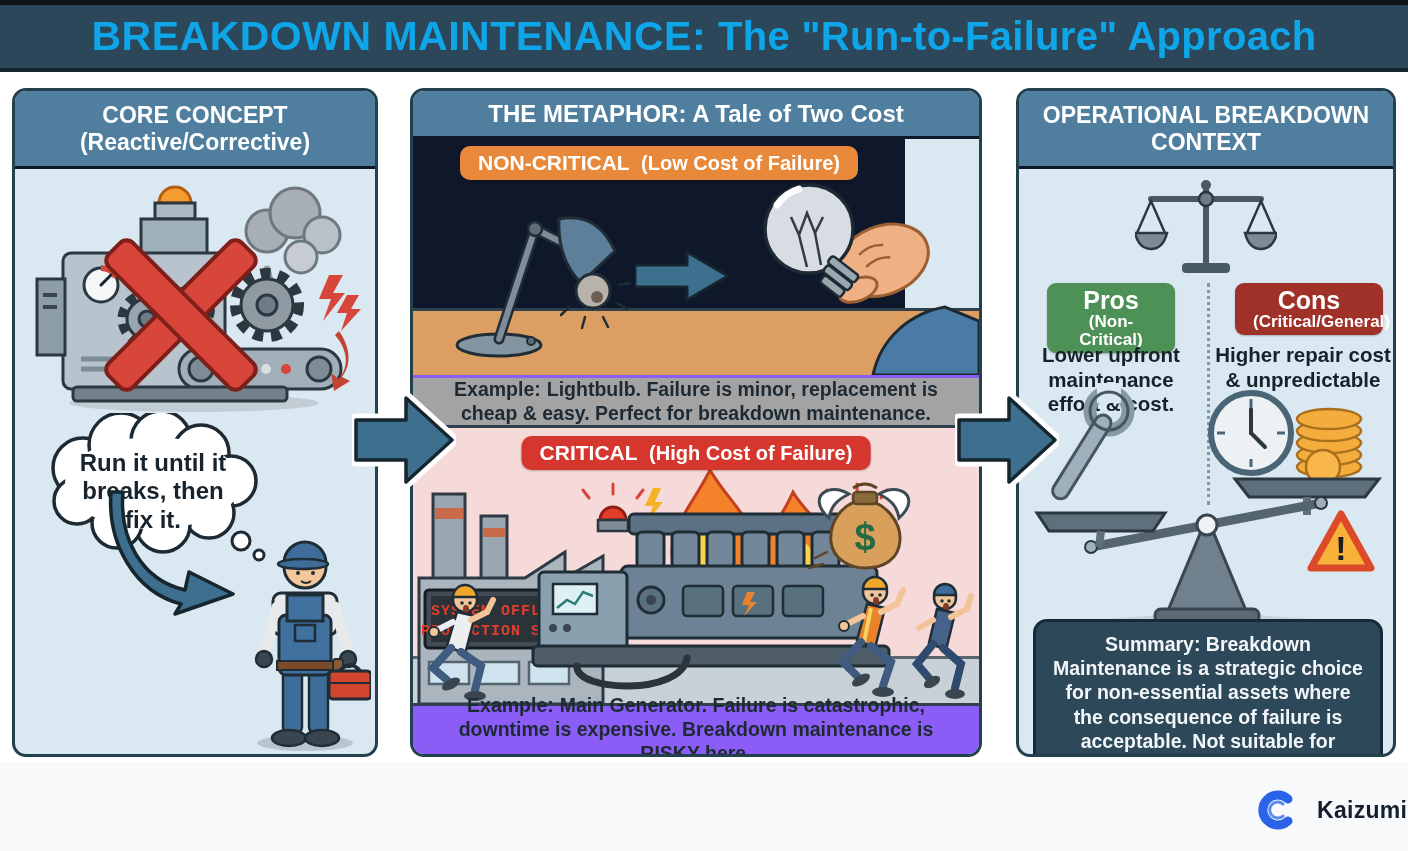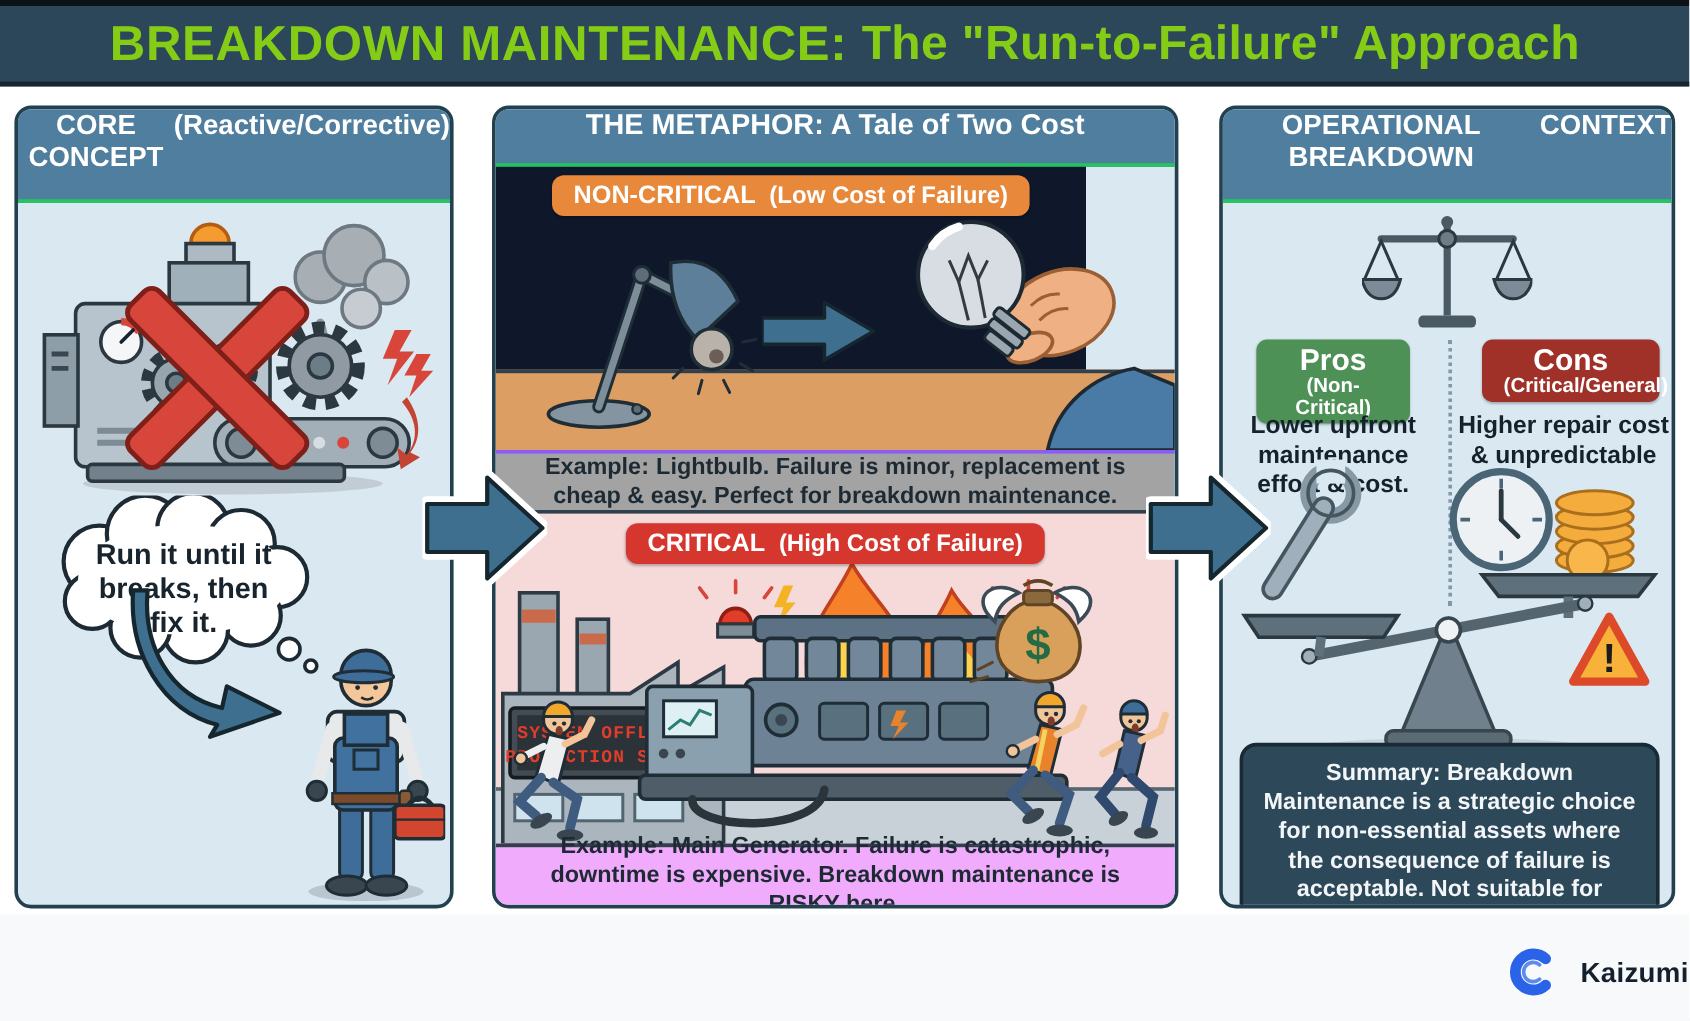--- a/index.html
+++ b/index.html
@@ -3,27 +3,27 @@
 <meta charset="utf-8">
 <style>
   html,body{margin:0;padding:0;background:#ffffff;}
   *{box-sizing:border-box;}
   body{font-family:"Liberation Sans", sans-serif;}
   #stage{position:relative;width:1408px;height:851px;background:#ffffff;overflow:hidden;}
   .abs{position:absolute;}
   
   #topbar-black{left:0;top:0;width:1408px;height:5px;background:#0d1216;}
   #titlebar{left:0;top:5px;width:1408px;height:67px;background:#2c4759;border-bottom:4px solid #16242e;
-            display:flex;align-items:center;justify-content:center;color:#84cc16;}
+            display:flex;align-items:center;justify-content:center;color:#0ea5e9;}
   #titlebar .t-bold{font-weight:800;font-size:41px;letter-spacing:.5px;}
   #titlebar .t-rest{font-weight:700;font-size:40px;margin-left:12px;letter-spacing:.3px;}
   
   .panel{border:3px solid #23404f;border-radius:14px;background:#d9e8f1;overflow:hidden;}
-  .panel-header{background:#4f7e9e;border-bottom:3px solid #22c55e;color:#ffffff;text-align:center;
-                display:flex;flex-direction:row;justify-content:center;
+  .panel-header{background:#4f7e9e;border-bottom:3px solid #0f172a;color:#ffffff;text-align:center;
+                display:flex;flex-direction:column;justify-content:center;
                 font-weight:800;line-height:1.15;}
   .badge{border-radius:10px;color:#fff;text-align:center;padding:5px 18px;white-space:nowrap;
          box-shadow:0 1px 2px rgba(0,0,0,.25);}
   .badge .b-bold{font-weight:800;font-size:21px;}
   .badge .b-rest{font-weight:600;font-size:20px;margin-left:7px;}
   .example{color:#1d2a33;font-size:19.5px;font-weight:600;text-align:center;line-height:1.22;
            display:flex;align-items:center;justify-content:center;padding:4px 18px;}
   .example b{font-weight:800;margin-right:6px;}
   .cloud-text{color:#18242d;font-weight:800;font-size:24px;line-height:1.18;text-align:center;}
   .side-badge{border-radius:9px;color:#fff;text-align:center;line-height:1.05;padding:4px 18px;
@@ -378,21 +378,21 @@
         <ellipse cx="50" cy="116" rx="10" ry="5" fill="#39464f"></ellipse>
         <ellipse cx="27" cy="104" rx="9" ry="5" fill="#39464f" transform="rotate(-30 27 104)"></ellipse>
       </svg>
 
       <div class="abs badge" style="left:50%;top:8px;transform:translateX(-50%);background:#d5362e;">
         <span class="b-bold">CRITICAL</span>
         <span class="b-rest">(High Cost of Failure)</span>
       </div>
     </div>
 
-    <div class="abs example" style="left:0;top:612px;width:566px;height:51px;background:#f0abfc;border-top:3px solid #30404c;">
+    <div class="abs example" style="left:0;top:612px;width:566px;height:51px;background:#8b5cf6;border-top:3px solid #30404c;">
       <span><b>Example:</b><span>Main Generator. Failure is catastrophic, downtime is expensive. Breakdown maintenance is RISKY here.</span></span>
     </div>
   </div>
 
   <div class="abs panel" style="left:1016px;top:88px;width:380px;height:669px;">
     <div class="panel-header" style="height:78px;font-size:23px;">
       <span>OPERATIONAL BREAKDOWN</span>
       <span>CONTEXT</span>
     </div>
 

